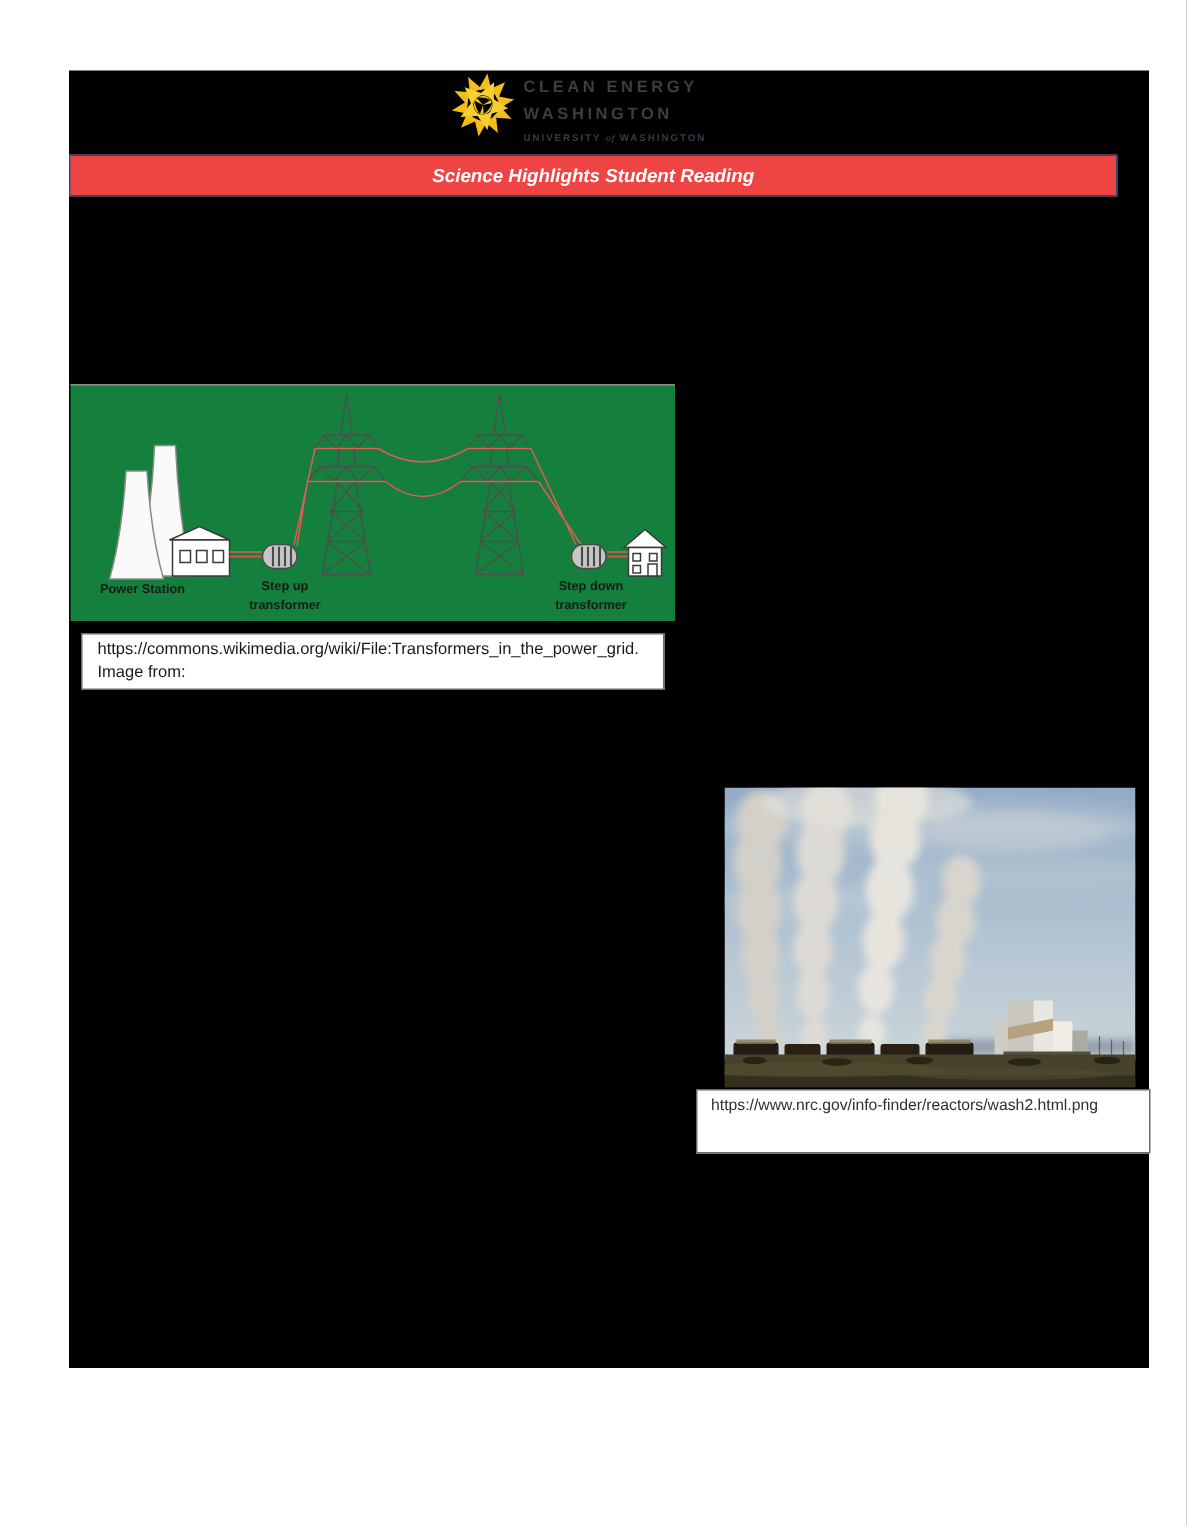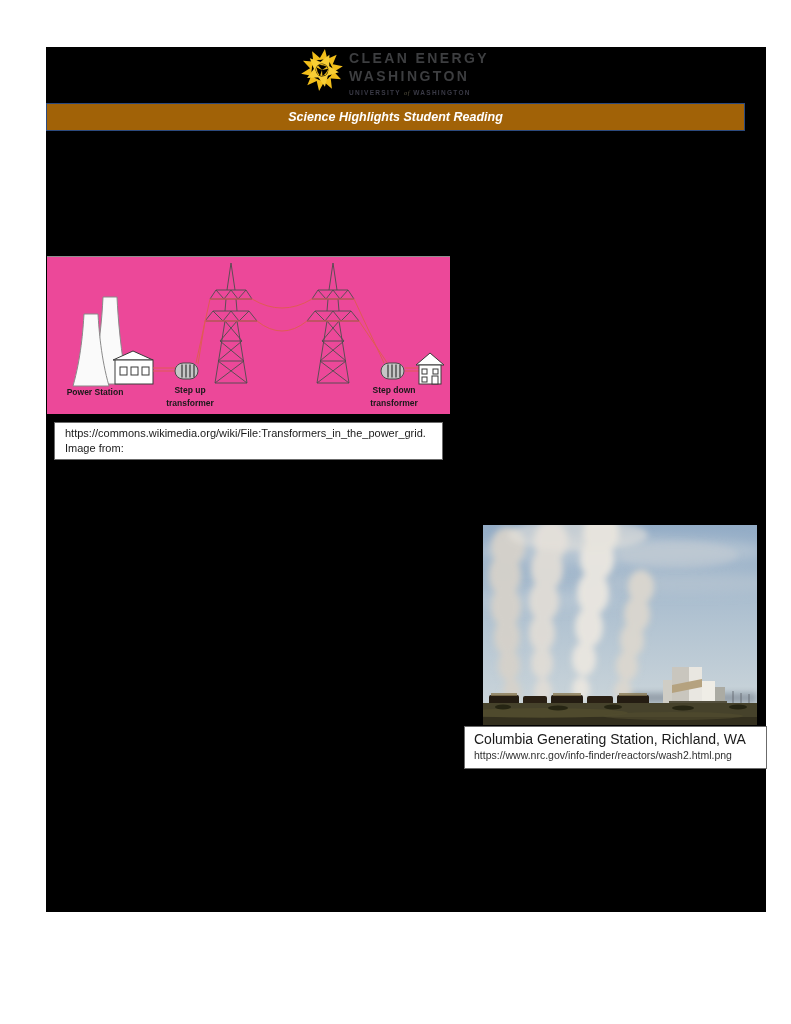--- a/index.html
+++ b/index.html
@@ -25,21 +25,21 @@
   .logo-sun {
     position: absolute;
     left: 254px; top: -1px;   
     width: 44px; height: 48px;
   }
   .logo-text {
     position: absolute;
     left: 303px; top: 2px;    
     color: #3d3e40;
   }
-  .logo-line { font-size: 14px; font-weight: bold; letter-spacing: 2.4px; line-height: 18px; }
+  .logo-line { font-size: 11px; font-weight: bold; letter-spacing: 2.4px; line-height: 18px; }
   .logo-sub {
     margin-top: 3px;
     font-size: 6.5px; font-weight: bold; letter-spacing: 1.3px;
     color: #3a3a46; line-height: 9px;
   }
   .logo-sub .of { font-family: "Liberation Serif", serif; font-style: italic; font-weight: normal; letter-spacing: 0.5px; color: #55503e; }
 
   
   .banner {
     position: absolute;
@@ -54,21 +54,21 @@
     font-style: italic;
     font-weight: 600;
     font-size: 12.5px;
   }
 
   
   .diagram-box {
     position: absolute;
     left: 1px; top: 209px;    
     width: 403px; height: 158px;
-    background: #ec4899;
+    background: #15803d;
     border-top: 1px solid #8e8e8e;
   }
   .diagram-box svg { display: block; width: 403px; height: 157px; }
 
   .diagram-caption {
     position: absolute;
     left: 8px; top: 375px;    
     width: 389px; height: 38px;
     background: #ffffff;
     border: 1px solid #6b6b6b;
@@ -160,21 +160,21 @@
           <path d="M0,0 L7.4,-1.5 Q5,4.5 0.5,7 Z" transform="rotate(240)"></path>
         </g>
       </svg>
       <div class="logo-text">
         <div class="logo-line">CLEAN ENERGY</div>
         <div class="logo-line">WASHINGTON</div>
         <div class="logo-sub"><span>UNIVERSITY</span> <span class="of">of</span> <span>WASHINGTON</span></div>
       </div>
     </div>
 
-    <div class="banner" style="background: #a16207;">
+    <div class="banner" style="background: #ef4444;">
       <span>Science Highlights Student Reading</span>
     </div>
 
     <div class="diagram-box">
       <svg viewBox="0 0 403 157">
         <defs>
           <g id="pylon" stroke="#4d4d4d" stroke-width="0.9" fill="none">
             <path d="M0,-120 L-4,-93 M0,-120 L4,-93"></path>
             <path d="M-15,-93 L15,-93 M-21,-84 L21,-84 M-15,-93 L-21,-84 M15,-93 L21,-84 M-15,-93 L-7,-84 M15,-93 L7,-84 M-7,-84 L0,-93 M7,-84 L0,-93"></path>
             <path d="M-18,-72 L18,-72 M-26,-62 L26,-62 M-18,-72 L-26,-62 M18,-72 L26,-62 M-18,-72 L-8,-62 M18,-72 L8,-62 M-8,-62 L0,-72 M8,-62 L0,-72"></path>
@@ -342,18 +342,17 @@
               <ellipse cx="75" cy="183" rx="10" ry="2.5"></ellipse>
             <ellipse cx="130" cy="182" rx="9" ry="2.5"></ellipse>
               <ellipse cx="200" cy="183" rx="11" ry="2.5"></ellipse>
             <ellipse cx="255" cy="182" rx="9" ry="2.5"></ellipse>
           </g>
         </g>
       </svg>
     </div>
 
     <div class="photo-caption">
-      <div class="pc-title">Columbia Generating Station, Richland, WA</div>
       <div class="pc-url">https://www.nrc.gov/info-finder/reactors/wash2.html.png</div>
     </div>
 
   </div>
 </div>
 
 </body></html>

